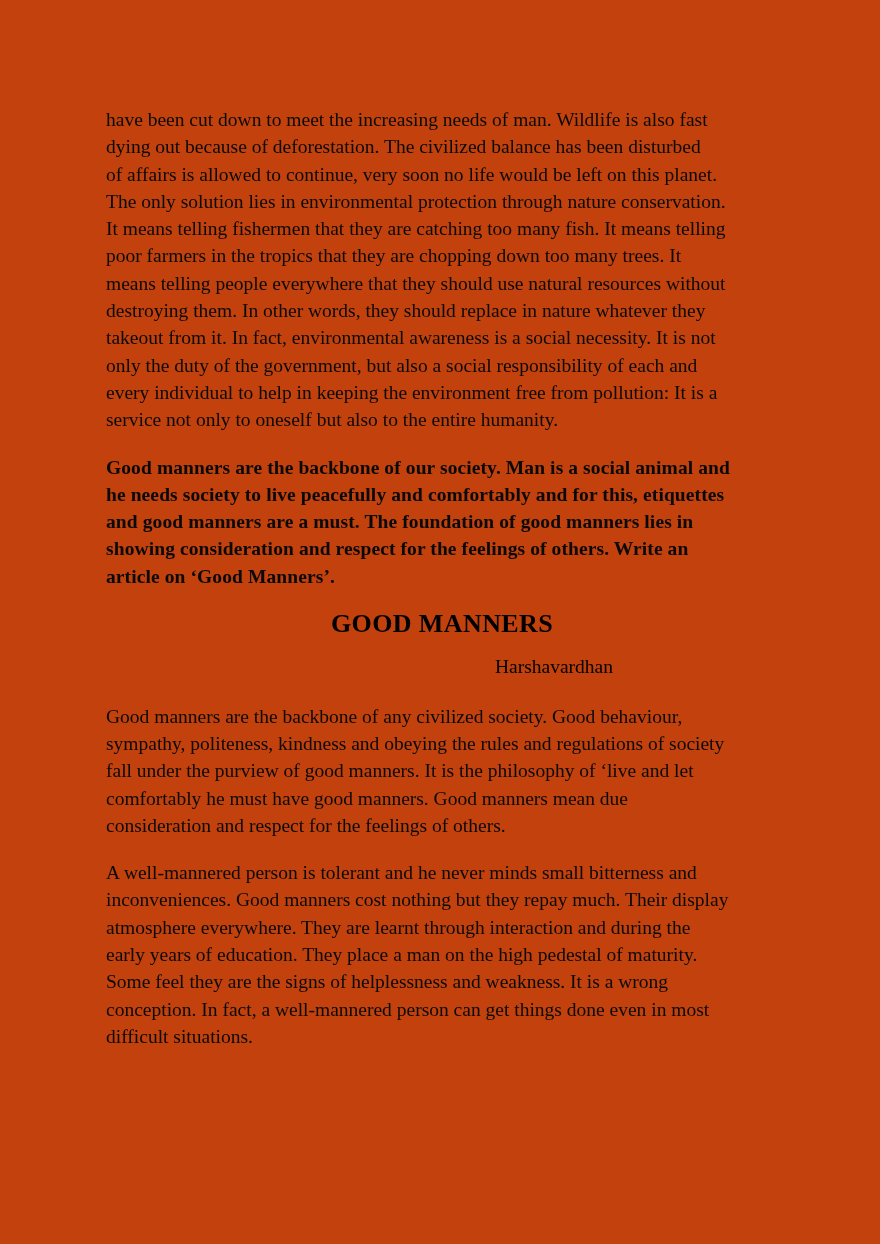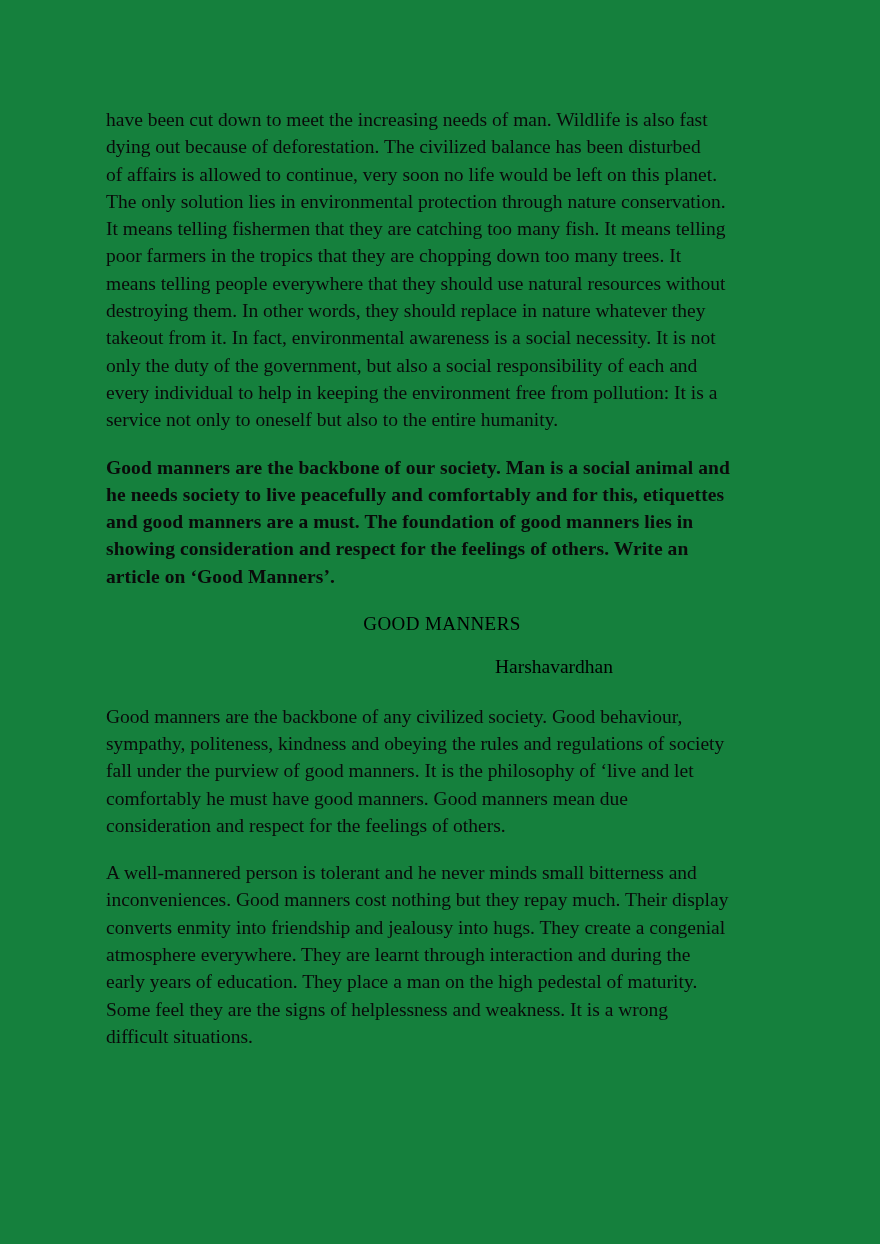--- a/index.html
+++ b/index.html
@@ -10,21 +10,21 @@
   }
   body {
     font-family: "Liberation Serif", "DejaVu Serif", serif;
     color: #000000;
   }
   .page {
     position: relative;
     width: 880px;
     height: 1244px;
     margin: 0 auto;
-    background: #15803d;
+    background: #c2410c;
     overflow: hidden;
     box-sizing: border-box;
   }
   .content {
     position: absolute;
     left: 106px;
     top: 106px;
     width: 664px;
   }
   .para {
@@ -40,22 +40,22 @@
   }
   .para .ln {
     display: block;
     white-space: pre;
   }
   .title-block {
     margin: 6px 0 0 0;
     text-align: center;
   }
   .doc-title {
-    font-size: 19px;
-    font-weight: normal;
+    font-size: 26px;
+    font-weight: bold;
     line-height: 27.3px;
     letter-spacing: 0.4px;
     display: block;
     margin: 12px 0 0 0;
     padding-left: 8px;
   }
   .byline-block {
     margin: 16px 0 22px 0;
     text-align: center;
     padding-left: 232px;
@@ -108,21 +108,21 @@
         <span class="ln">Good manners are the backbone of any civilized society. Good behaviour,</span>
         <span class="ln">sympathy, politeness, kindness and obeying the rules and regulations of society</span>
         <span class="ln">fall under the purview of good manners. It is the philosophy of ‘live and let</span>
         <span class="ln">comfortably he must have good manners. Good manners mean due</span>
         <span class="ln">consideration and respect for the feelings of others.</span>
       </p>
 
     <p class="para">
         <span class="ln">A well-mannered person is tolerant and he never minds small bitterness and</span>
         <span class="ln">inconveniences. Good manners cost nothing but they repay much. Their display</span>
-        <span class="ln">converts enmity into friendship and jealousy into hugs. They create a congenial</span>
         <span class="ln">atmosphere everywhere. They are learnt through interaction and during the</span>
         <span class="ln">early years of education. They place a man on the high pedestal of maturity.</span>
         <span class="ln">Some feel they are the signs of helplessness and weakness. It is a wrong</span>
+        <span class="ln">conception. In fact, a well-mannered person can get things done even in most</span>
         <span class="ln">difficult situations.</span>
       </p>
 
   </div>
 </div>
 
 </body></html>

